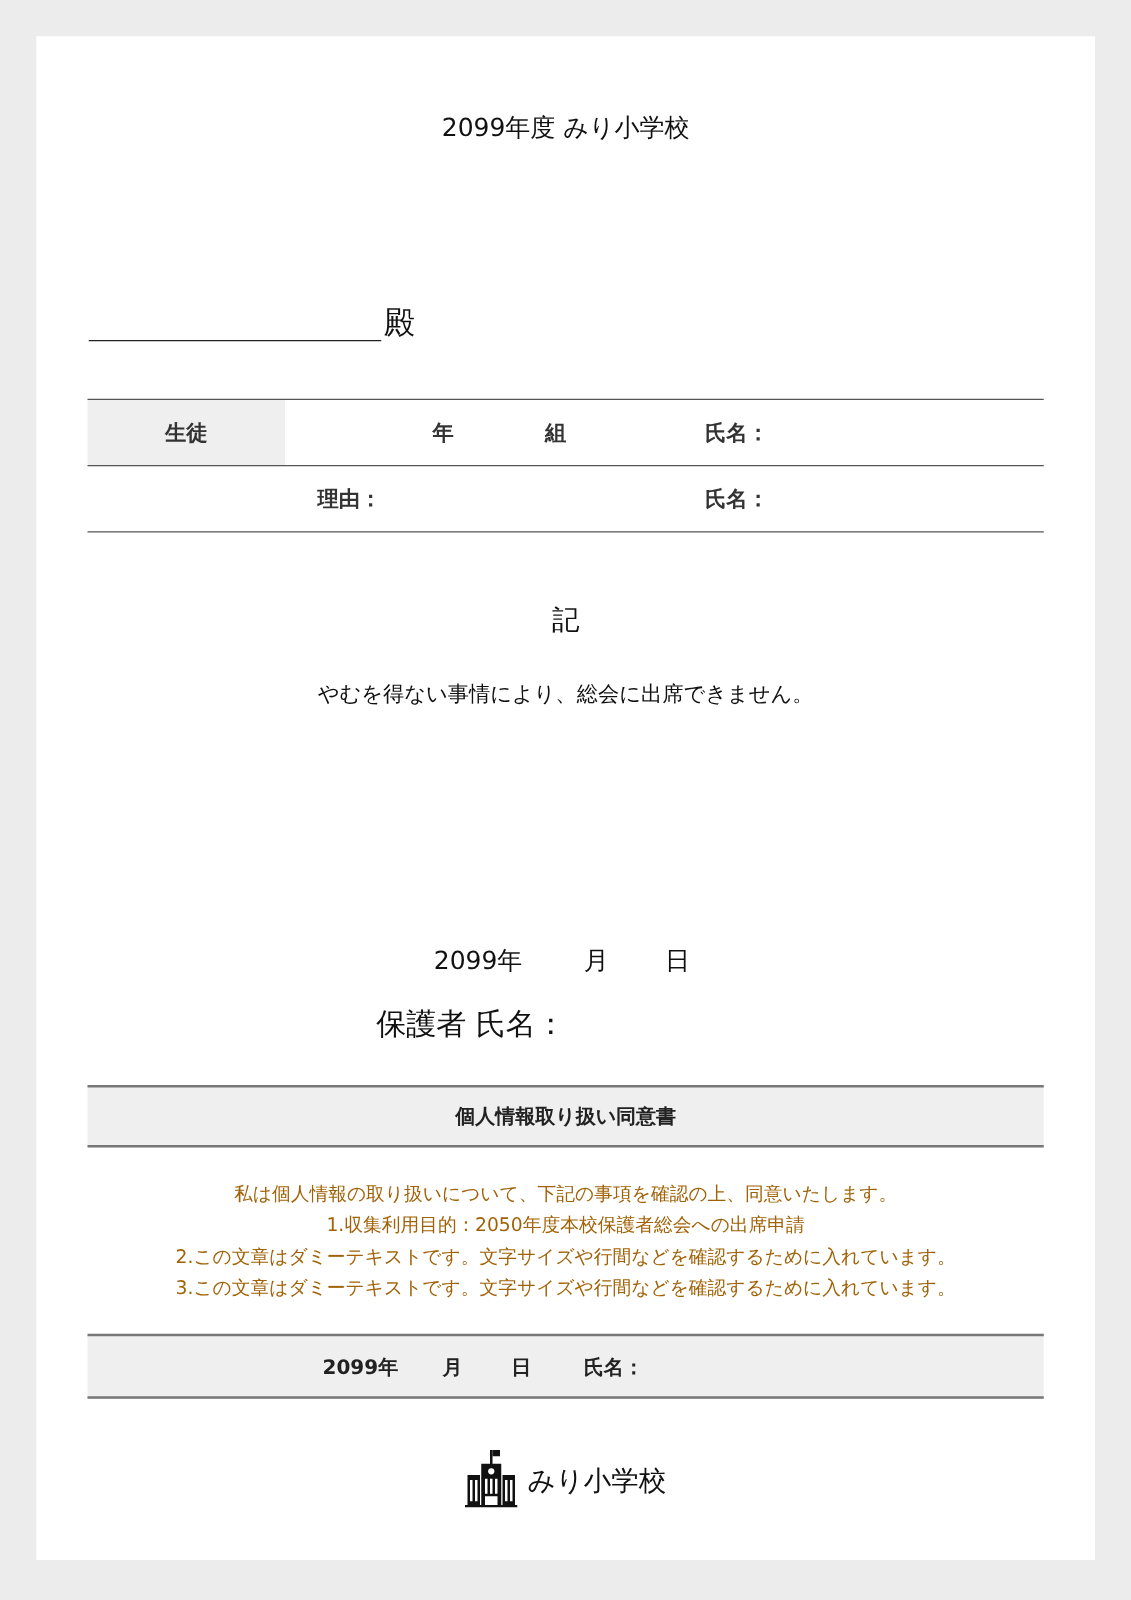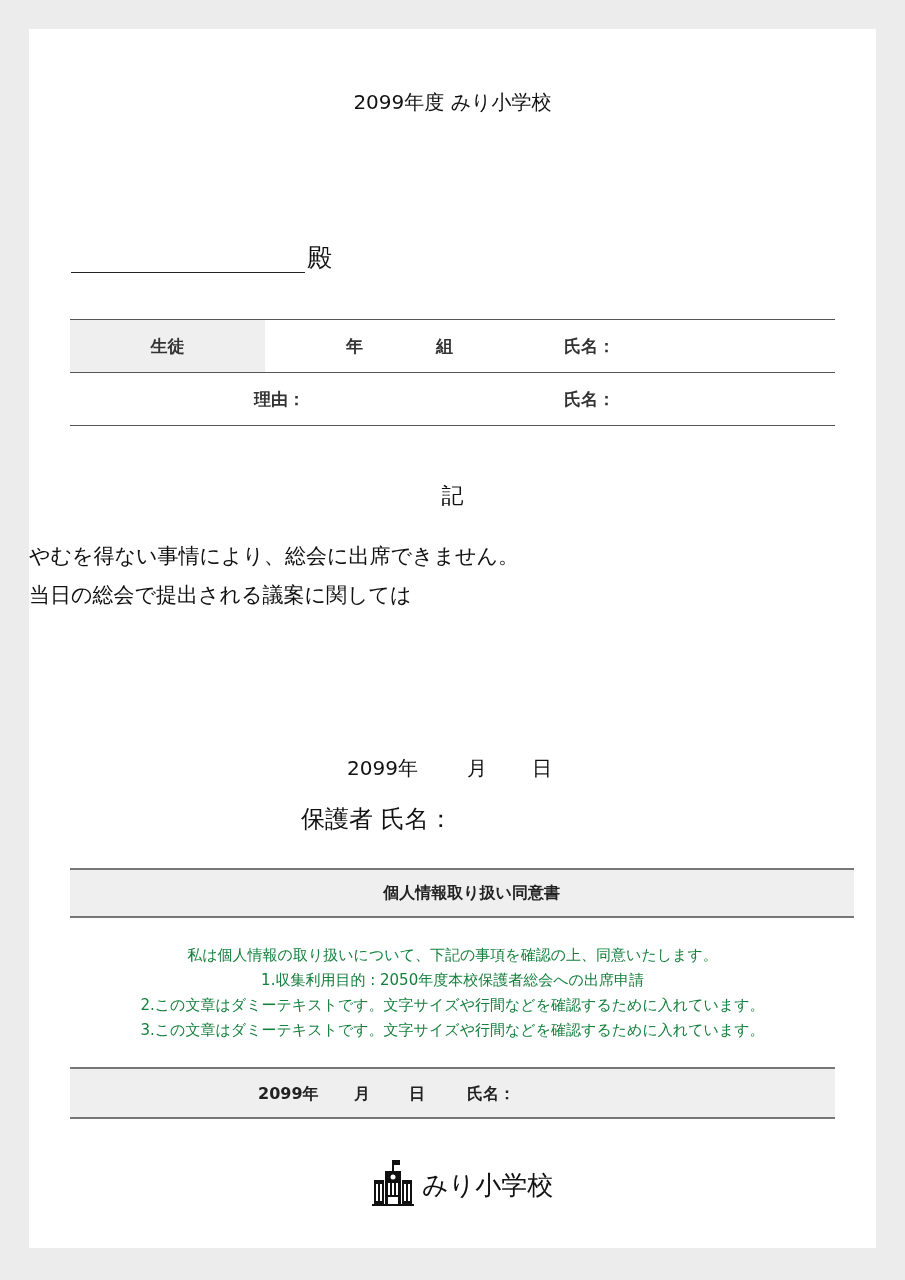--- a/index.html
+++ b/index.html
@@ -19,41 +19,41 @@
   .abs { position: absolute; }
 
   .subtitle { left: 0; width: 847px; top: 60px; font-size: 20px; text-align: center; }
   .title { left: 0; width: 847px; top: 98px; font-size: 50px; font-weight: bold; letter-spacing: 4px; text-align: center; }
 
   .addressee-line { left: 42px; top: 243px; width: 234px; border-bottom: 1.5px solid #222; height: 0; }
   .addressee-suffix { left: 278px; top: 212px; font-size: 25px; }
 
   .info-table { left: 41px; top: 290px; width: 765px; border-top: 1.5px solid #555; }
   .info-row { position: relative; height: 52px; border-bottom: 1.5px solid #555; }
-  .info-head { position: absolute; left: 0; top: 0; width: 195px; height: 52px; background: #efefef;
+  .info-head { position: absolute; left: 0; top: 0; width: 158px; height: 52px; background: #efefef;
                display: flex; align-items: center; justify-content: center; font-size: 17px; font-weight: bold; color: #333; }
   .cell-text { position: absolute; top: 15px; font-size: 17px; font-weight: bold; color: #333; }
 
   .ki { left: 0; width: 847px; top: 452px; font-size: 22px; text-align: center; }
-  .body-text { left: 0; width: 847px; top: 508px; font-size: 21px; line-height: 39px; }
+  .body-text { left: 0; width: 847px; top: 508px; font-size: 17px; line-height: 39px; text-align: center; }
 
   .date-line { top: 726px; font-size: 20px; }
   .guardian-sign { left: 272px; top: 774px; font-size: 24px; }
 
   .consent-bar { left: 41px; top: 839px; width: 765px; height: 46px; background: #efefef;
                  border-top: 2px solid #777; border-bottom: 2px solid #777;
-                 display: flex; align-items: center; justify-content: center; font-size: 16px; font-weight: bold; color: #222; padding-left: 19px; }
-  .consent-text { left: 0; width: 847px; top: 914px; font-size: 15px; line-height: 25px; text-align: center; color: #15803d; }
+                 display: flex; align-items: center; justify-content: center; font-size: 16px; font-weight: bold; color: #222; }
+  .consent-text { left: 0; width: 847px; top: 914px; font-size: 15px; line-height: 25px; text-align: center; color: #a16207; }
 
   .sign-bar { left: 41px; top: 1038px; width: 765px; height: 48px; background: #efefef;
               border-top: 2px solid #777; border-bottom: 2px solid #777; }
   .sign-item { position: absolute; top: 15px; font-size: 16px; font-weight: bold; color: #222; }
 
   .footer { left: 343px; top: 1131px; display: flex; align-items: center; gap: 8px; }
-  .school-name { font-size: 26px; }
+  .school-name { font-size: 22px; }
 </style>
 </head>
 <body>
 
 <div class="page">
 
   <div class="abs subtitle">2099年度 みり小学校</div>
 
   <div class="abs addressee-line"></div>
   <div class="abs addressee-suffix">殿</div>
@@ -67,21 +67,20 @@
     </div>
     <div class="info-row">
       <span class="cell-text" style="left:184px">理由：</span>
       <span class="cell-text" style="left:494px">氏名：</span>
     </div>
   </div>
 
   <div class="abs ki">記</div>
   <div class="abs body-text">
     <div>やむを得ない事情により、総会に出席できません。</div>
-    <div>当日の総会で提出される議案に関しては</div>
   </div>
 
   <span class="abs date-line" style="left:318px">2099年</span>
   <span class="abs date-line" style="left:438px">月</span>
   <span class="abs date-line" style="left:503px">日</span>
   <div class="abs guardian-sign">保護者 氏名：</div>
 
   <div class="abs consent-bar">
     <span>個人情報取り扱い同意書</span>
   </div>

